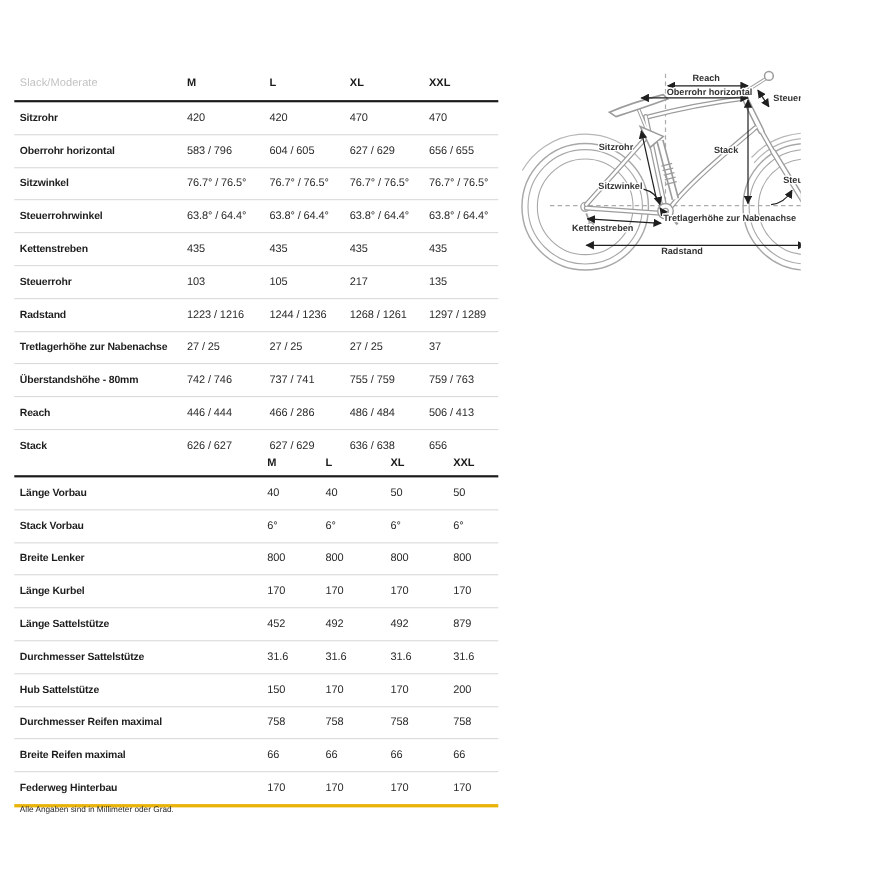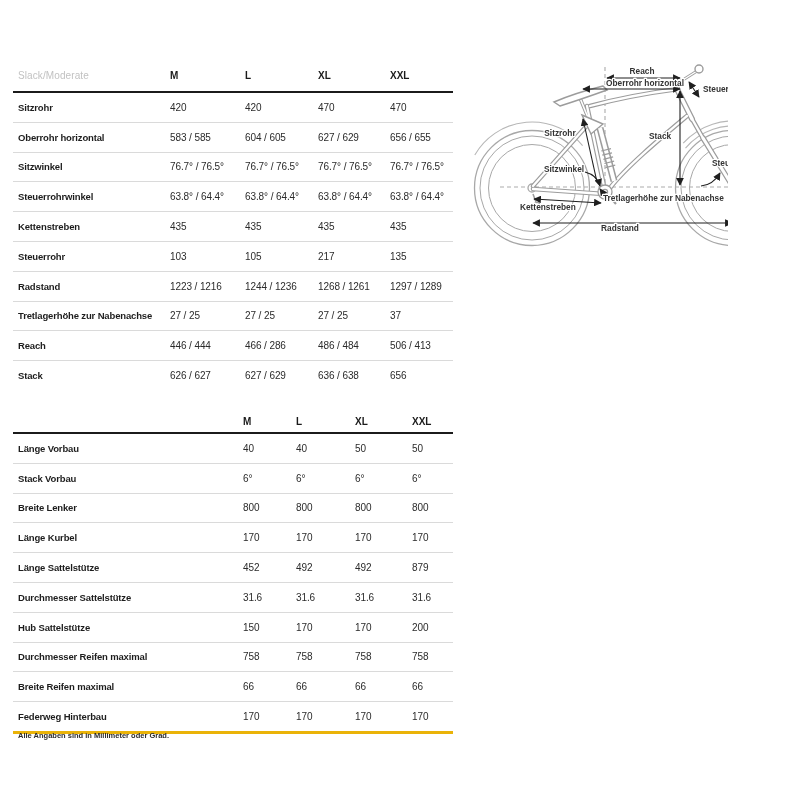--- a/index.html
+++ b/index.html
@@ -17,21 +17,21 @@
   .colh{font-size:10px;font-weight:700;color:#1b1b1b;}
   .row{display:grid;align-items:center;height:28.8px;}
   .t1 .row{grid-template-columns:157px 75px 73px 72px 1fr;}
   .t2 .row{grid-template-columns:230px 53px 59px 57px 1fr;}
   .row + .row{border-top:1px solid #dadada;}
   .t2 .tbody{border-bottom:3px solid #eab308;}
   .lbl{font-size:9.5px;font-weight:700;color:#1d1d1d;padding-left:5px;letter-spacing:-.15px;
        white-space:nowrap;}
   .val{font-size:10px;font-weight:400;color:#2b2b2b;letter-spacing:-.1px;white-space:nowrap;}
 
-  .footnote{position:absolute;left:18px;top:731px;font-size:7.5px;font-weight:700;color:#2b2b2b;}
+  .footnote{position:absolute;left:18px;top:731px;font-size:7.5px;font-weight:400;color:#2b2b2b;}
 
   
   .diagram{position:absolute;left:470px;top:55px;width:330px;height:200px;}
   .dlabel{font-family:"Liberation Sans",sans-serif;font-size:8.3px;font-weight:700;fill:#333;
           paint-order:stroke;stroke:#fff;stroke-width:2.5px;stroke-linejoin:round;}
 </style>
 </head>
 <body>
 
 <div class="page">
@@ -49,21 +49,21 @@
         <div class="row">
           <div class="lbl">Sitzrohr</div>
           <div class="val">420</div>
           <div class="val">420</div>
           <div class="val">470</div>
           <div class="val">470</div>
         </div>
 
         <div class="row">
           <div class="lbl">Oberrohr horizontal</div>
-          <div class="val">583 / 585</div>
+          <div class="val">583 / 796</div>
           <div class="val">604 / 605</div>
           <div class="val">627 / 629</div>
           <div class="val">656 / 655</div>
         </div>
 
         <div class="row">
           <div class="lbl">Sitzwinkel</div>
           <div class="val">76.7° / 76.5°</div>
           <div class="val">76.7° / 76.5°</div>
           <div class="val">76.7° / 76.5°</div>
@@ -103,20 +103,27 @@
         </div>
 
         <div class="row">
           <div class="lbl">Tretlagerhöhe zur Nabenachse</div>
           <div class="val">27 / 25</div>
           <div class="val">27 / 25</div>
           <div class="val">27 / 25</div>
           <div class="val">37</div>
         </div>
 
+        <div class="row">
+          <div class="lbl">Überstandshöhe - 80mm</div>
+          <div class="val">742 / 746</div>
+          <div class="val">737 / 741</div>
+          <div class="val">755 / 759</div>
+          <div class="val">759 / 763</div>
+        </div>
 
         <div class="row">
           <div class="lbl">Reach</div>
           <div class="val">446 / 444</div>
           <div class="val">466 / 286</div>
           <div class="val">486 / 484</div>
           <div class="val">506 / 413</div>
         </div>
 
         <div class="row">

